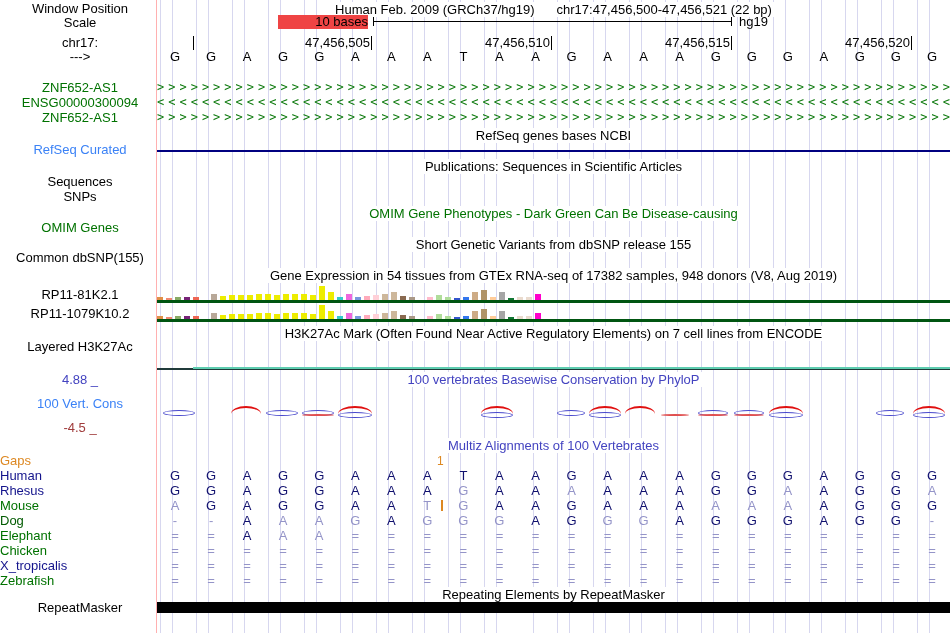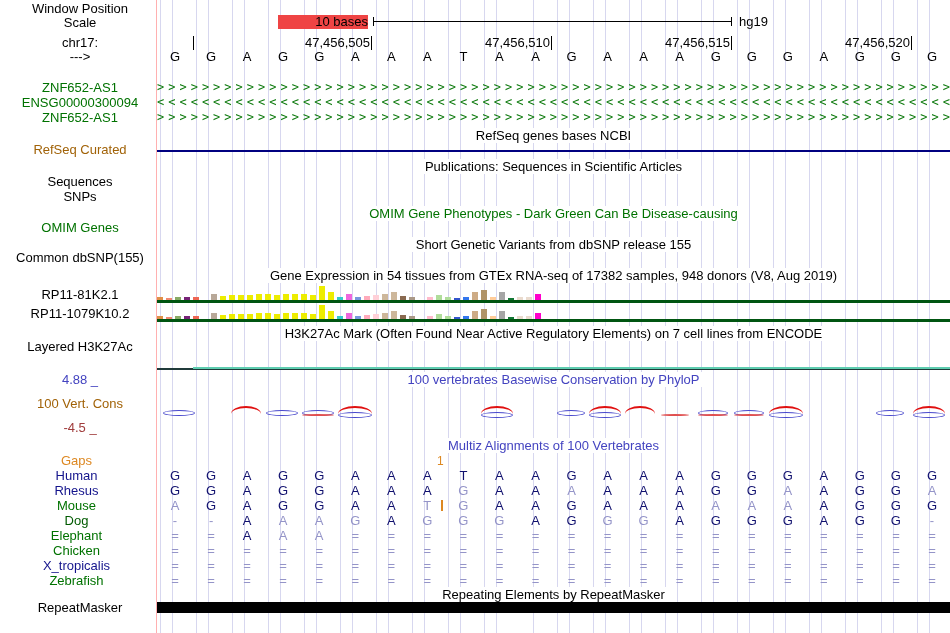--- a/index.html
+++ b/index.html
@@ -6,55 +6,59 @@
   .stage{position:relative;width:950px;height:633px;background:#fff;overflow:hidden;
          font-family:"Liberation Sans",sans-serif;font-size:13px;color:#000}
   
   .gridlines{position:absolute;left:157px;top:0;width:793px;height:633px;
     background:repeating-linear-gradient(to right,
       transparent 0 3px,#d7d7ef 3px 4px,transparent 4px 15px,#d7d7ef 15px 16px,transparent 16px 36.05px);}
   .salmon-line{position:absolute;left:156px;top:0;width:1px;height:633px;background:#ffb0b0}
   .glabel{position:absolute;left:4px;width:152px;height:14px;line-height:14px;text-align:center;white-space:nowrap}
   .ctitle{position:absolute;left:157px;width:793px;height:14px;line-height:14px;text-align:center;white-space:nowrap}
   .ctitle span{background:#fff;padding:0 4px}
-  .green{color:#007200}.navy{color:#a16207}.blue{color:#4343c0}.orange{color:#dd8822}.maroon{color:#a03c3c}
+  .green{color:#007200}.navy{color:#3b82f6}.blue{color:#4343c0}.orange{color:#dd8822}.maroon{color:#a03c3c}
   .toptitle{position:absolute;left:157px;top:2px;width:793px;display:flex;justify-content:center;gap:18px;white-space:nowrap}
   .toptitle span{background:#fff;padding:0 2px}
   .tick{position:absolute;width:1px;background:#000}
   .coord{position:absolute;width:90px;height:14px;line-height:14px;text-align:right;white-space:nowrap}
   .hline{position:absolute}
   .cols{position:absolute;left:157px;width:793px;height:14px;line-height:14px;display:grid;
         grid-template-columns:repeat(22,1fr);text-align:center}
   .seq{top:50px;color:#000}
   .chev{position:absolute;left:157px;width:793px;height:14px;line-height:13px;overflow:hidden;
         color:#0d7a0d;font-family:"DejaVu Sans Mono",monospace;font-size:12px;letter-spacing:4px;white-space:nowrap}
   .bars{position:absolute;left:157px;height:14px;display:flex;align-items:flex-end}
   .bars i{display:block;width:6px;margin-right:3px}
   .mrows{position:absolute;left:0;top:453px;width:950px}
   .mrow{display:flex;height:15px;line-height:15px}
-  .mlabel{width:157px;text-align:center;padding-right:4px;box-sizing:border-box;white-space:nowrap}
+  .mlabel{width:157px;text-align:left;padding-right:4px;box-sizing:border-box;white-space:nowrap}
   .mcells{width:793px;display:grid;grid-template-columns:repeat(22,1fr);text-align:center;color:#10106e}
   .mcells .lt{color:#9494c8}
   .sq{position:absolute;height:13px}
   .archr{position:absolute;left:0;right:0;top:1px;height:6px;border-top:2px solid #e01010;
          border-radius:50% 50% 0 0/100% 100% 0 0}
   .lensb{position:absolute;left:0;right:0;top:5px;height:4px;border:1px solid #4949cc;border-radius:50%}
   .lensb.lo{top:7px}
   .liner{position:absolute;left:0;right:0;top:9px;border-top:2px solid #e05050;border-radius:50%}
   .gapmark{position:absolute;font-size:12px}
   .insbar{position:absolute;width:2px;height:11px;background:#dd8822}
 </style>
 </head>
 <body>
 
 <div class="stage">
   <div class="gridlines"></div>
   <div class="salmon-line"></div>
 
   <div class="glabel" style="top:2px">Window Position</div>
+  <div class="toptitle">
+    <span>Human Feb. 2009 (GRCh37/hg19)</span>
+    <span>chr17:47,456,500-47,456,521 (22 bp)</span>
+  </div>
 
   <div class="glabel" style="top:16px">Scale</div>
   <div class="coord" style="left:278px;top:15px;background:#ef4444">10 bases</div>
   <div class="hline" style="left:373px;top:21px;width:358px;height:1px;background:#000"></div>
   <div class="tick" style="left:373px;top:17px;height:9px"></div>
   <div class="tick" style="left:731px;top:17px;height:9px"></div>
   <div class="hline" style="left:739px;top:15px;height:14px;line-height:14px">hg19</div>
 
   <div class="glabel" style="top:36px">chr17:</div>
   <div class="tick" style="left:193px;top:36px;height:14px"></div>

